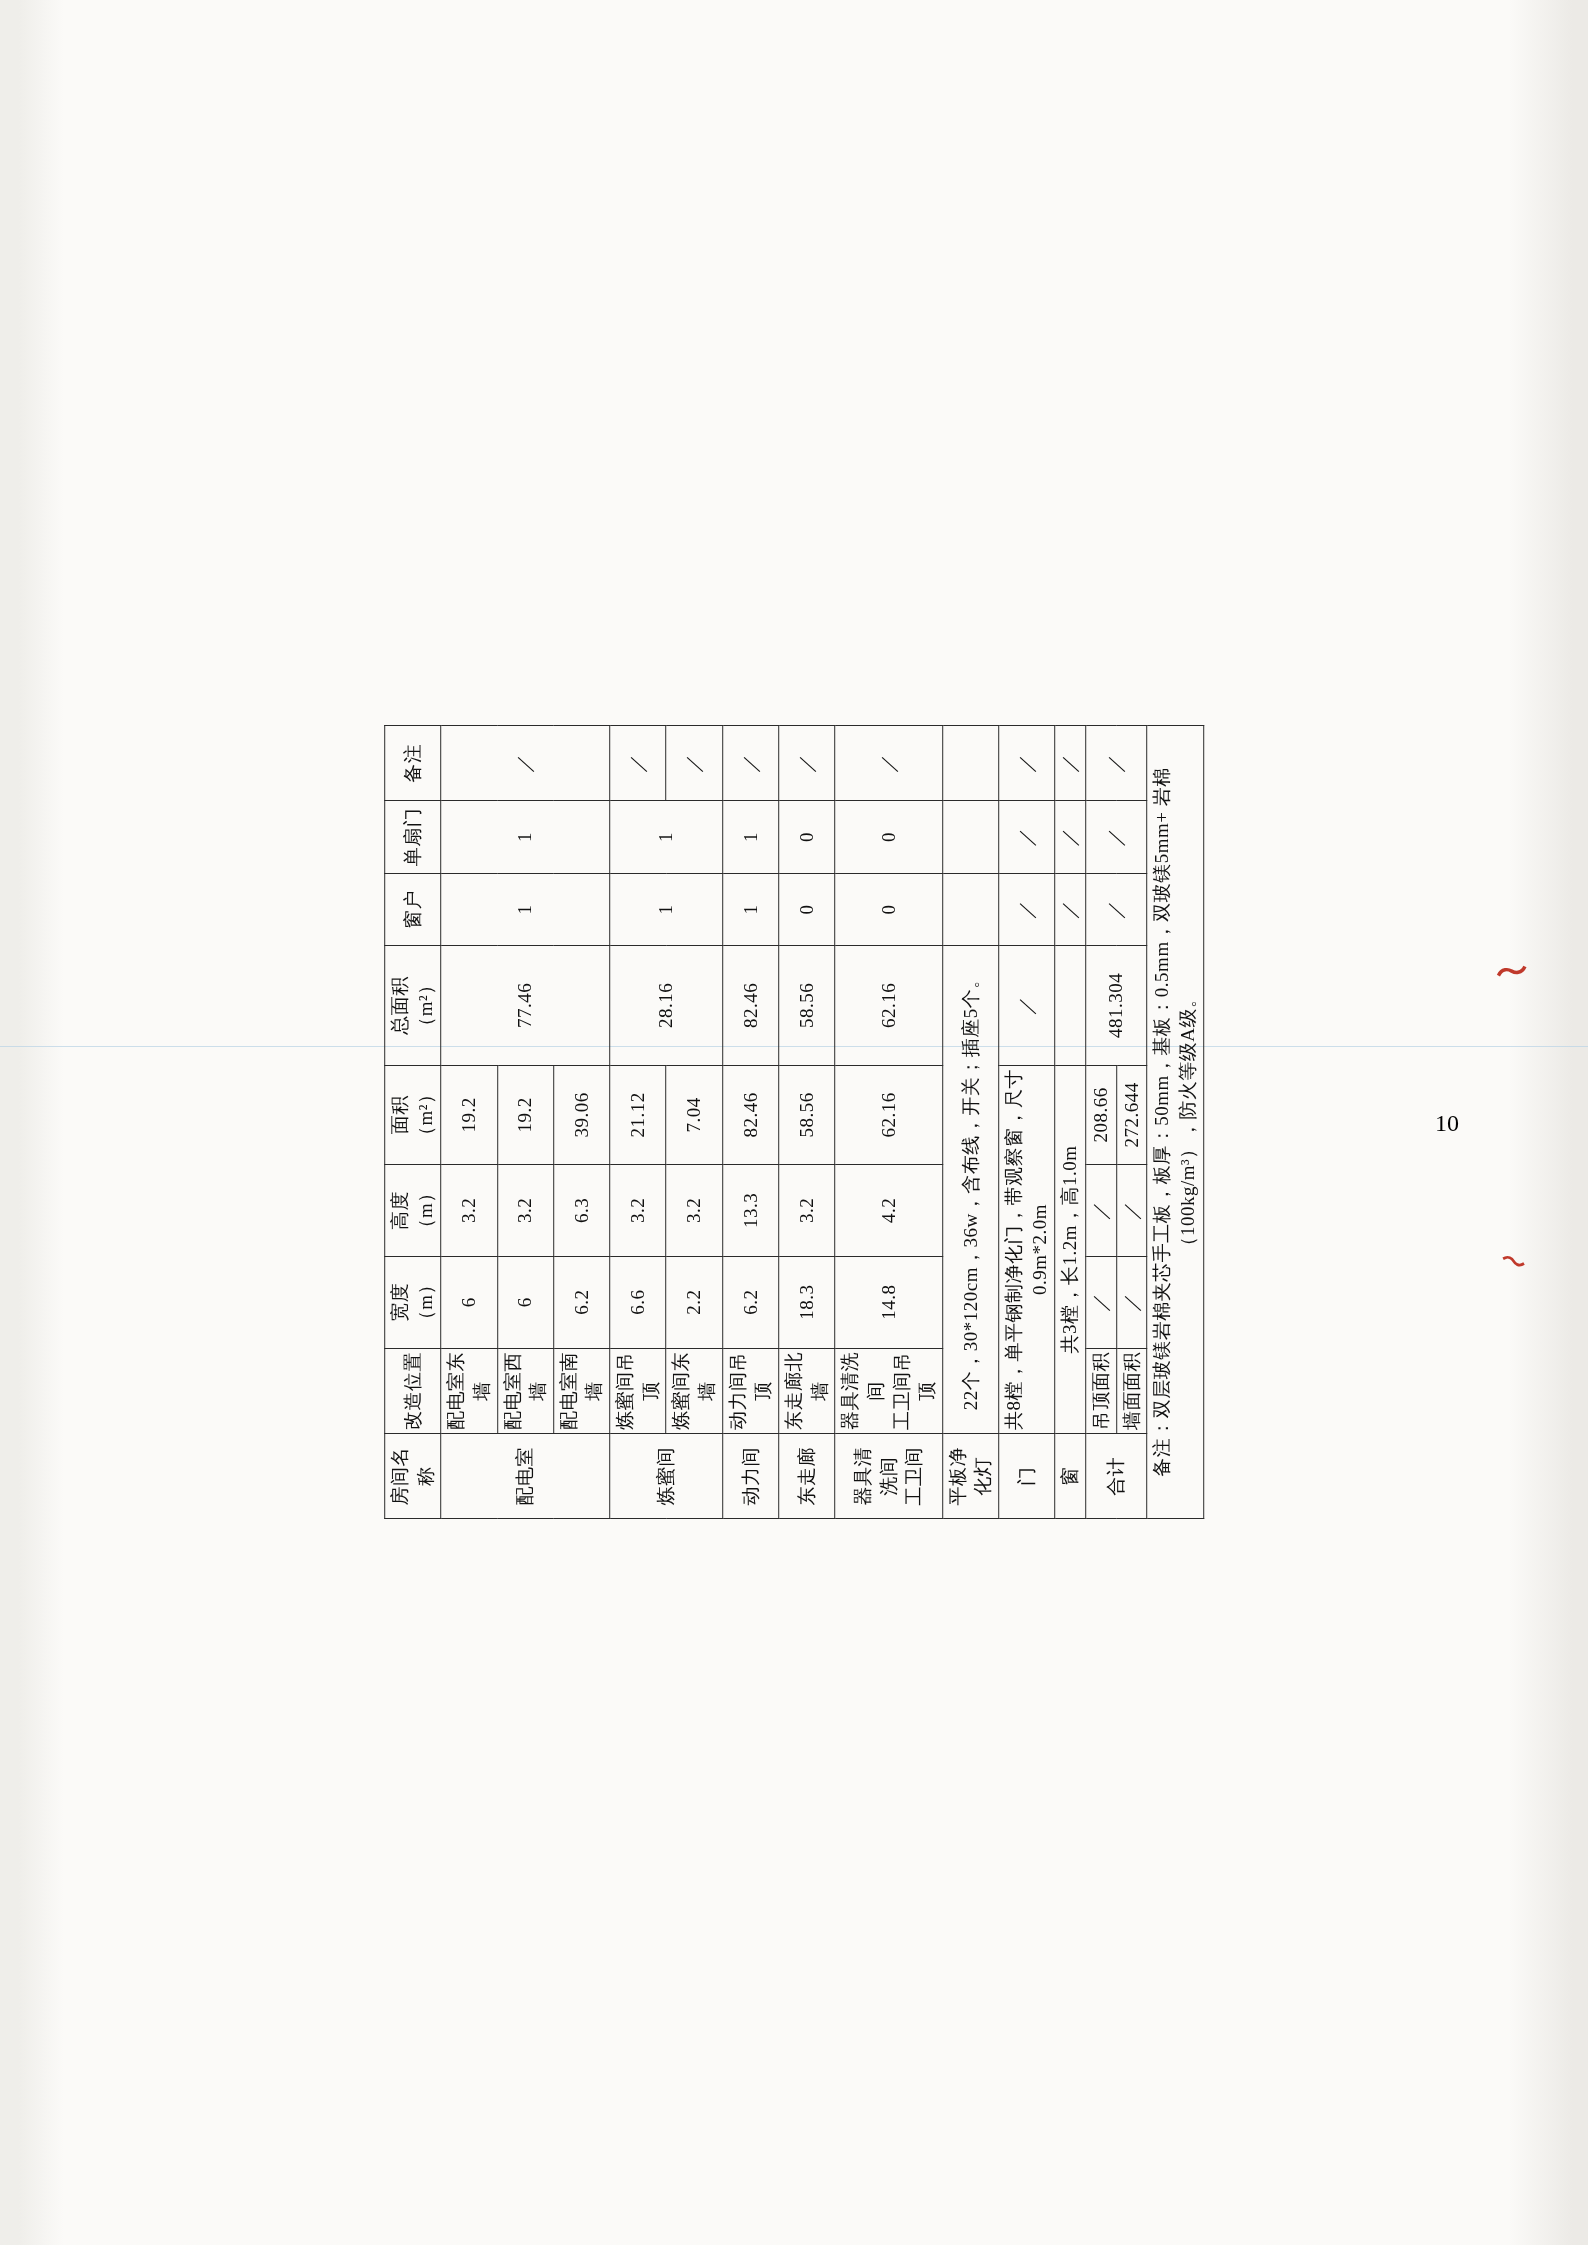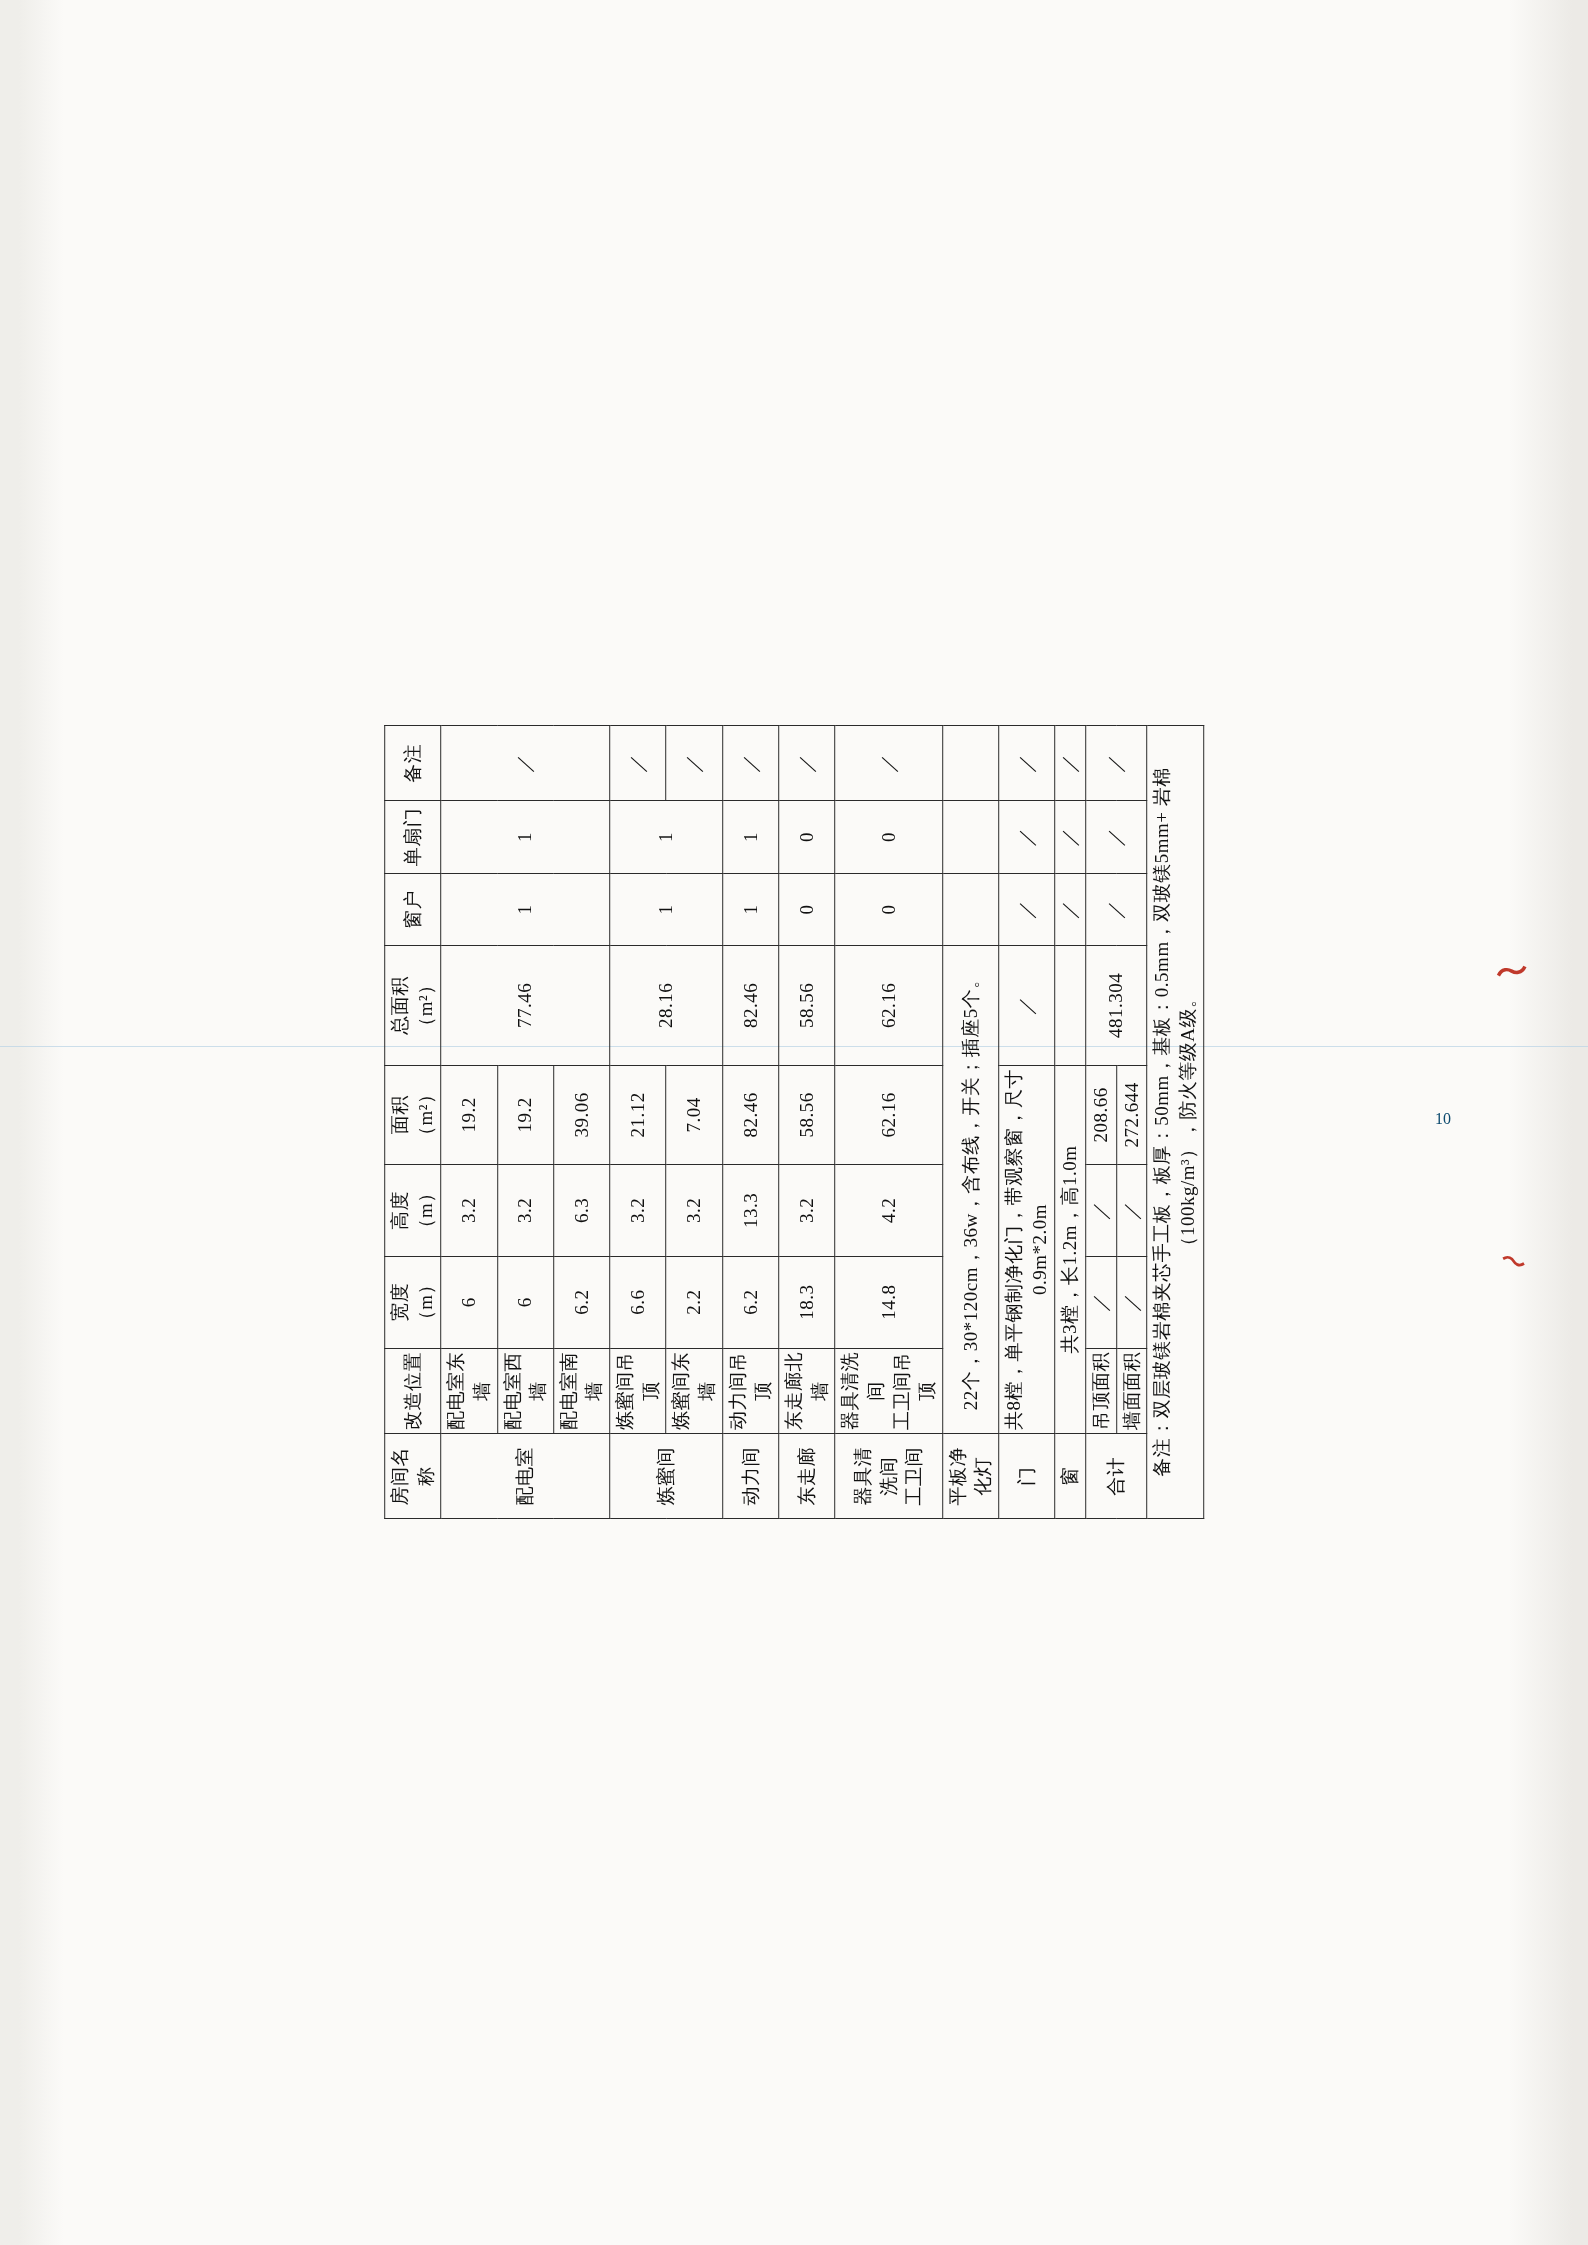--- a/index.html
+++ b/index.html
@@ -55,21 +55,21 @@
   .small{font-size:17px;}
   .note{
     text-align:left;
     padding-left:10px;
     font-size:18.5px;
     letter-spacing:0.3px;
   }
   .pagenum{
     position:absolute;
     left:1435px;top:1110px;
-    font-size:16px;color:#0c4a6e;
+    font-size:24px;color:#000000;
     font-family:"Liberation Serif", serif;
   }
   
   .redmark{
     position:absolute;
     color:#c0392b;
     font-family:"Liberation Serif", serif;
     font-size:34px;
     transform:rotate(-12deg);
   }

